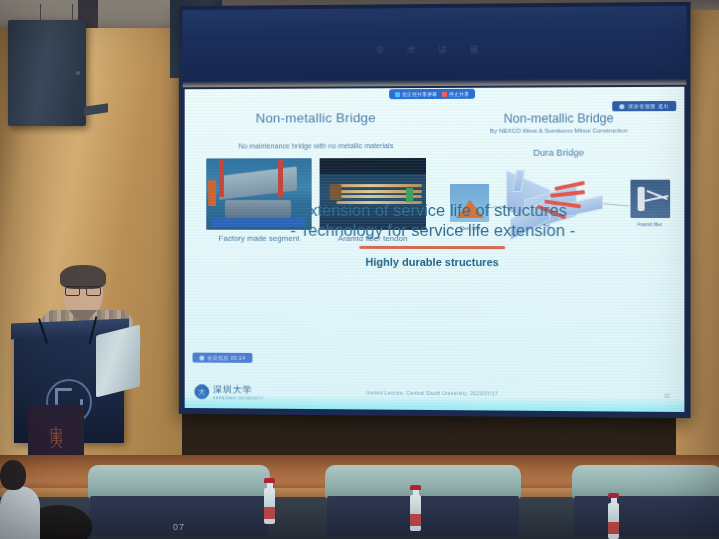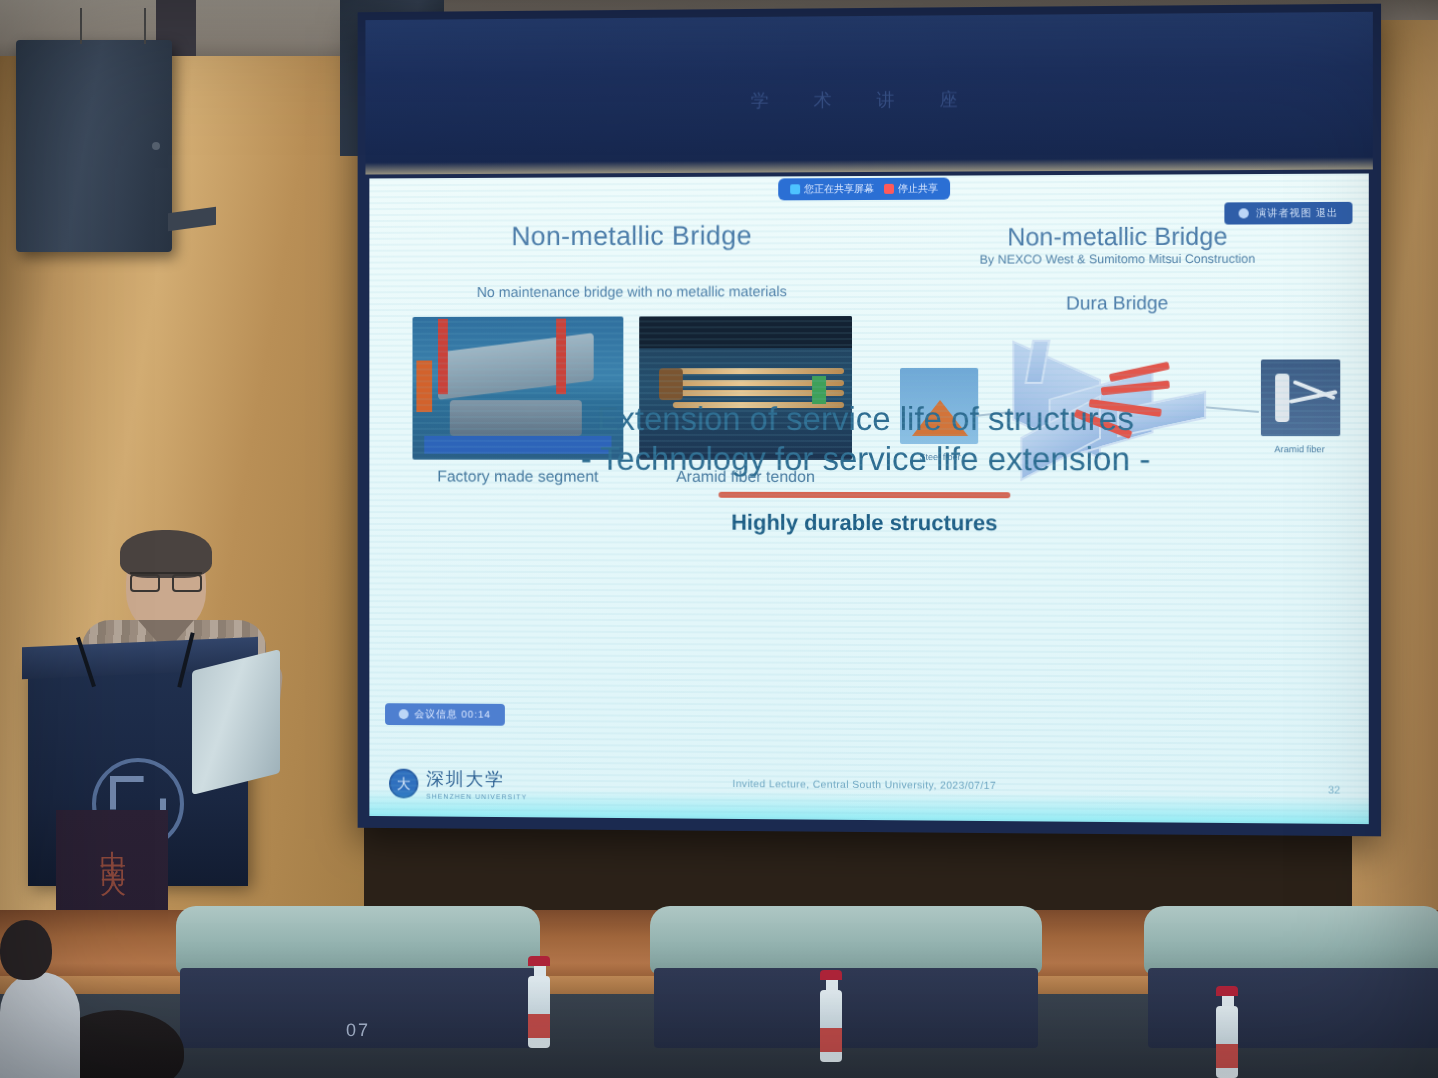--- a/index.html
+++ b/index.html
@@ -331,21 +331,21 @@
   .stage-base {
     position:absolute; left:0; top:488px; width:719px; height:12px;
     background: linear-gradient(180deg,#c08a56 0%,#9a6a3e 100%);
   }
   .floor {
     position:absolute; left:0; top:497px; width:719px; height:42px;
     background: linear-gradient(180deg,#3a4450 0%,#2c343f 100%);
   }
 
   .seat {
-    position:absolute; bottom:16px; height:70px;
+    position:absolute; bottom:4px; height:70px;
   }
   .seat .back {
     position:absolute; left:0; top:0; width:100%; height:34px;
     background: linear-gradient(180deg,#aec7c4 0%,#93b2af 60%,#7e9d9a 100%);
     border-radius:10px 10px 4px 4px;
   }
   .seat .panel {
     position:absolute; left:2px; top:31px; width:calc(100% - 4px); height:40px;
     background: linear-gradient(180deg,#303a55 0%,#262f47 100%);
     border-radius:2px;

